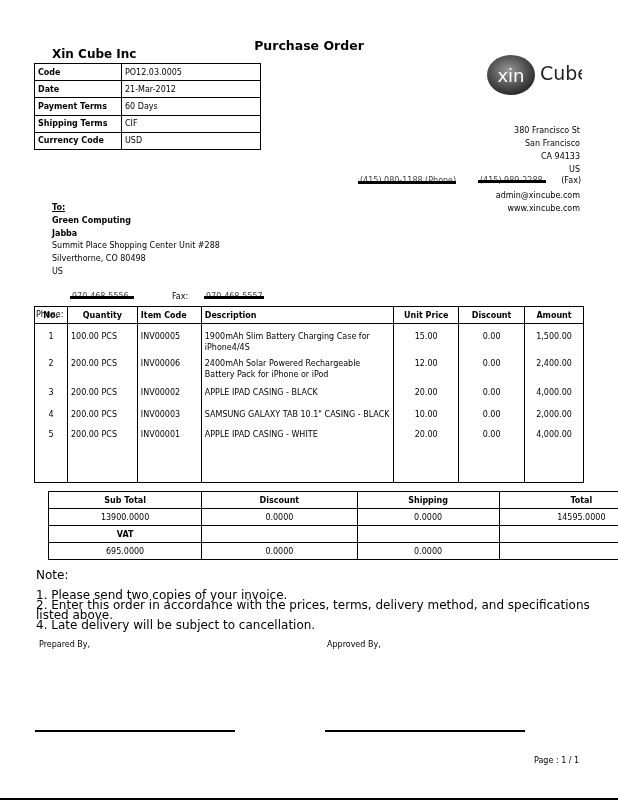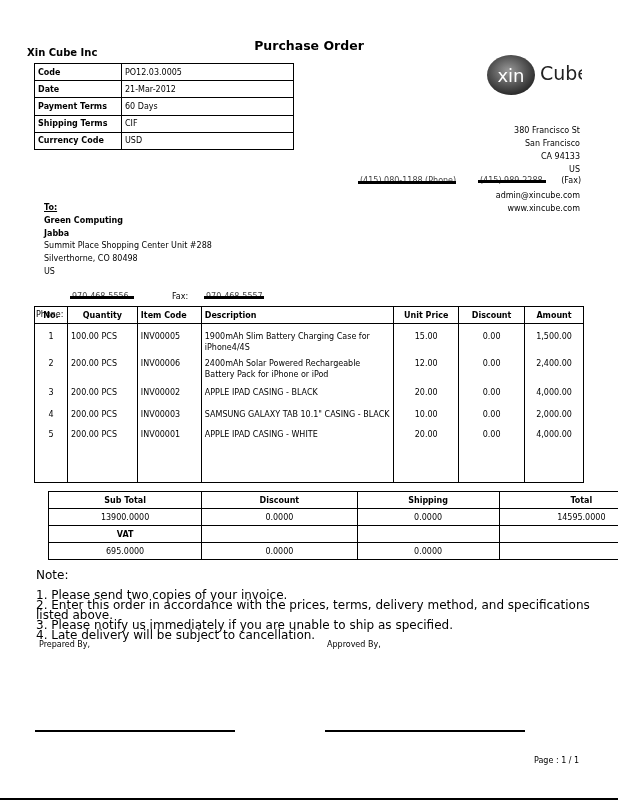--- a/index.html
+++ b/index.html
@@ -1,29 +1,29 @@
 <!DOCTYPE html>
 <html><head>
 <meta charset="utf-8">
 <style>
   html, body { margin:0; padding:0; background:#fff; }
   body { width:618px; height:800px; position:relative; overflow:hidden;
          font-family:"DejaVu Sans", sans-serif; color:#000; font-size:8px; }
   .abs { position:absolute; }
   .title { left:0; width:618px; top:38px; text-align:center; font-size:12.5px; font-weight:bold; }
-  .company { left:27px; top:47px; font-weight:bold; font-size:10px; }
+  .company { left:52px; top:47px; font-weight:bold; font-size:12px; }
   table { border-collapse:collapse; }
-  .info { left:34px; top:63px; width:260px; }
+  .info { left:34px; top:63px; width:227px; }
   .info td { border:1px solid #000; height:16.2px; padding:0 3px; font-size:8px; }
   .info td.k { font-weight:bold; width:80px; }
   .logo { left:486px; top:52px; width:96px; height:44px; }
   .addr { right:38px; top:124px; text-align:right; font-size:8px; line-height:13px; }
   .phone-line { left:356px; top:176px; width:225px; height:13px; font-size:8px; }
   .redact { background:#000; height:3px; position:absolute; }
-  .to { left:44px; top:202px; font-size:8px; line-height:12.8px; }
+  .to { left:52px; top:202px; font-size:8px; line-height:12.8px; }
   .to .u { font-weight:bold; text-decoration:underline; }
   .to .b { font-weight:bold; }
   .contact { left:36px; top:292px; font-size:8px; width:270px; height:12px; }
   .items { left:34px; top:306px; width:550px; }
   .items th { border:1px solid #000; font-weight:bold; font-size:8px; height:16px; padding:0 3px; }
   .items td { border-left:1px solid #000; border-right:1px solid #000; font-size:8px; padding:3px 3px; vertical-align:top; line-height:10.5px; }
   .items tr.filler td { height:32px; border-bottom:1px solid #000; }
   .c { text-align:center; }
   .l { text-align:left; }
   .totals { left:48px; top:491px; width:616px; }
@@ -227,21 +227,20 @@
     <td></td>
   </tr>
 </tbody>
   </table>
 
 <div class="abs note">
   <div>Note:</div>
   <div style="height:10px"></div>
   <div>1. Please send two copies of your invoice.</div>
   <div>2. Enter this order in accordance with the prices, terms, delivery method, and specifications listed above.</div>
-  <div>3. Please notify us immediately if you are unable to ship as specified.</div>
   <div>4. Late delivery will be subject to cancellation.</div>
 </div>
 
 <div class="abs sig" style="left:39px;top:640px">Prepared By,</div>
 <div class="abs sig" style="left:327px;top:640px">Approved By,</div>
 <div class="sigline" style="left:35px;top:730px;width:200px"></div>
 <div class="sigline" style="left:325px;top:730px;width:200px"></div>
 
 <div class="abs page">Page : 1 / 1</div>
 <div class="abs bottom-rule"></div>

